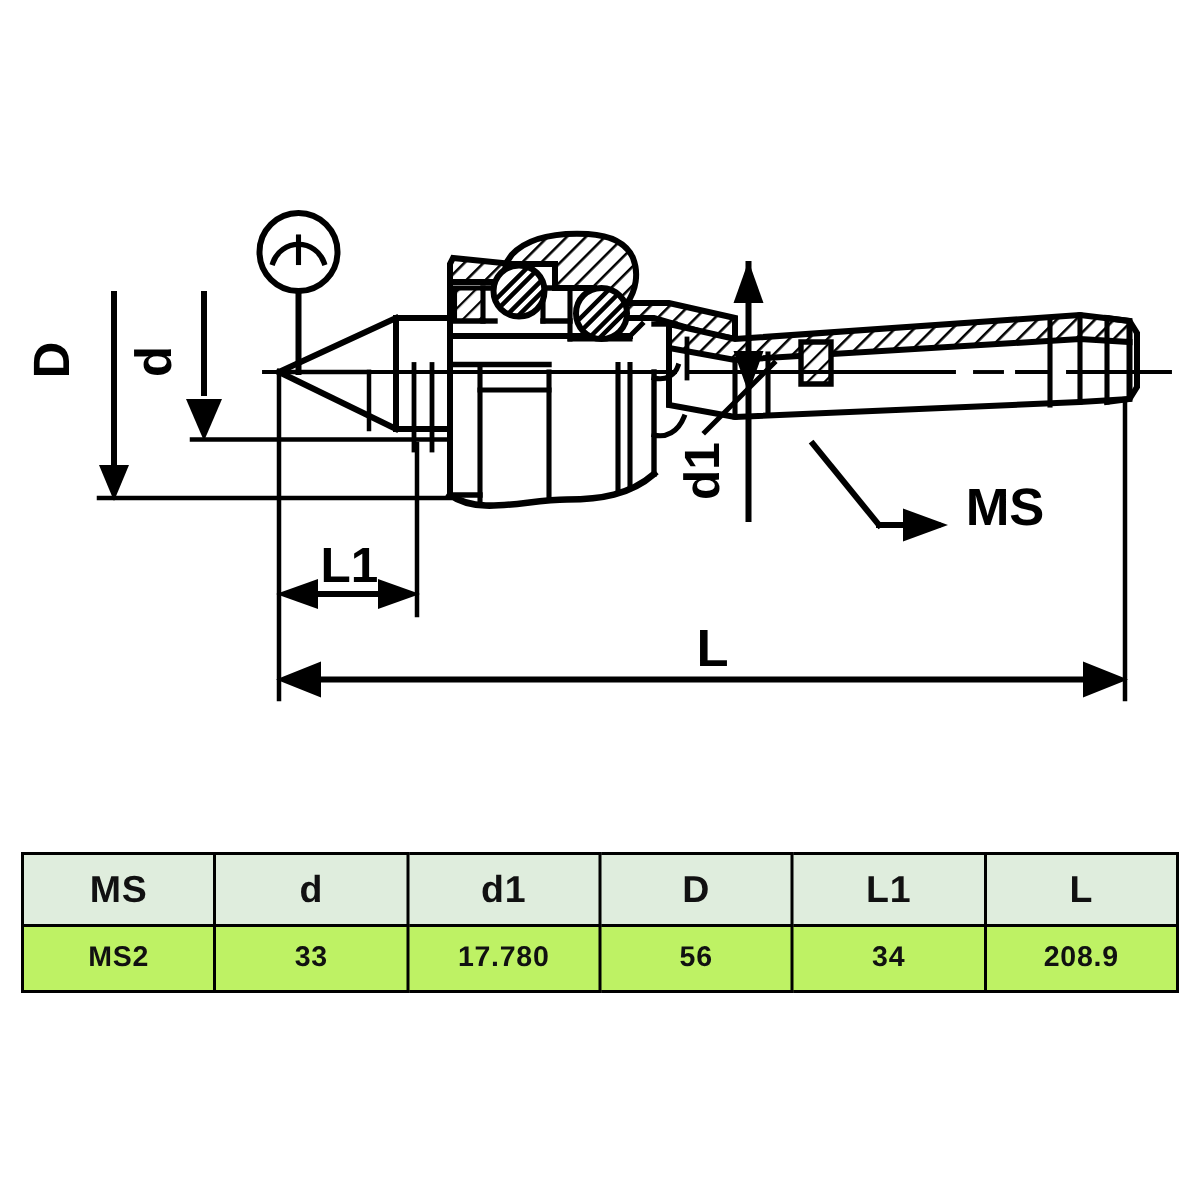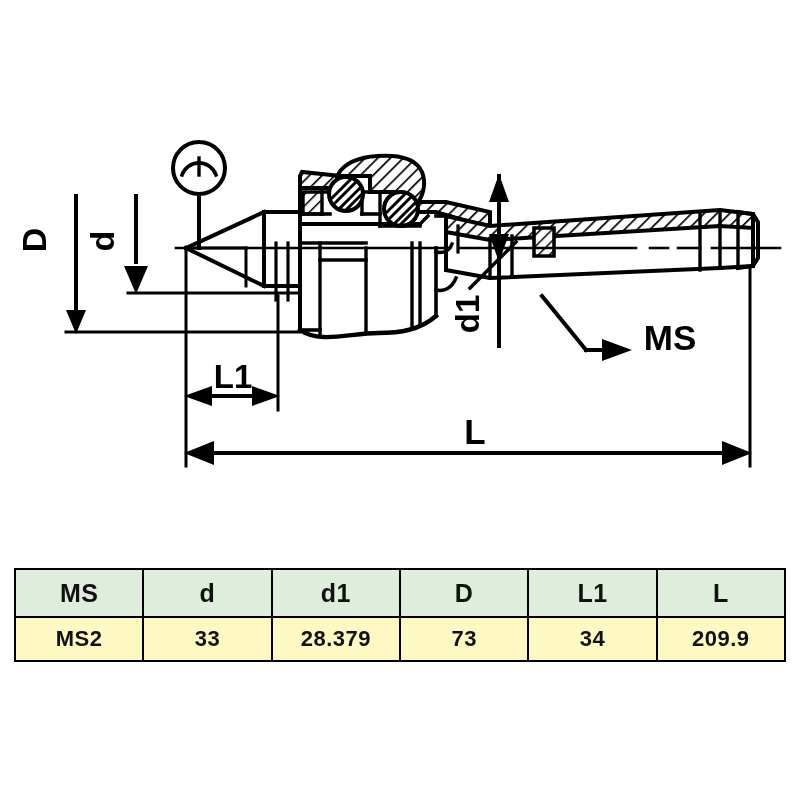--- a/index.html
+++ b/index.html
@@ -49,23 +49,23 @@
     color: #111111;
     padding: 0;
   }
   table.spec-table th {
     background: #dfeddd;
     height: 46px;
     font-size: 25px;
     letter-spacing: 0.5px;
   }
   table.spec-table td {
-    background: #fef9c3;
+    background: #bef264;
     height: 42px;
-    font-size: 22px;
+    font-size: 19px;
     letter-spacing: 0.5px;
     margin-top: 20px;
   }
   .dim-label {
     font-family: "Liberation Sans", sans-serif;
     font-weight: bold;
     fill: #000000;
   }
 </style>
 </head>
@@ -277,22 +277,22 @@
           <th>d1</th>
           <th>D</th>
           <th>L1</th>
           <th>L</th>
         </tr>
       </thead>
       <tbody>
         <tr>
           <td>MS2</td>
           <td>33</td>
-          <td>28.379</td>
-          <td>73</td>
+          <td>17.780</td>
+          <td>56</td>
           <td>34</td>
-          <td>209.9</td>
+          <td>208.9</td>
         </tr>
       </tbody>
     </table>
   </div>
 
 </div>
 
 </body></html>

